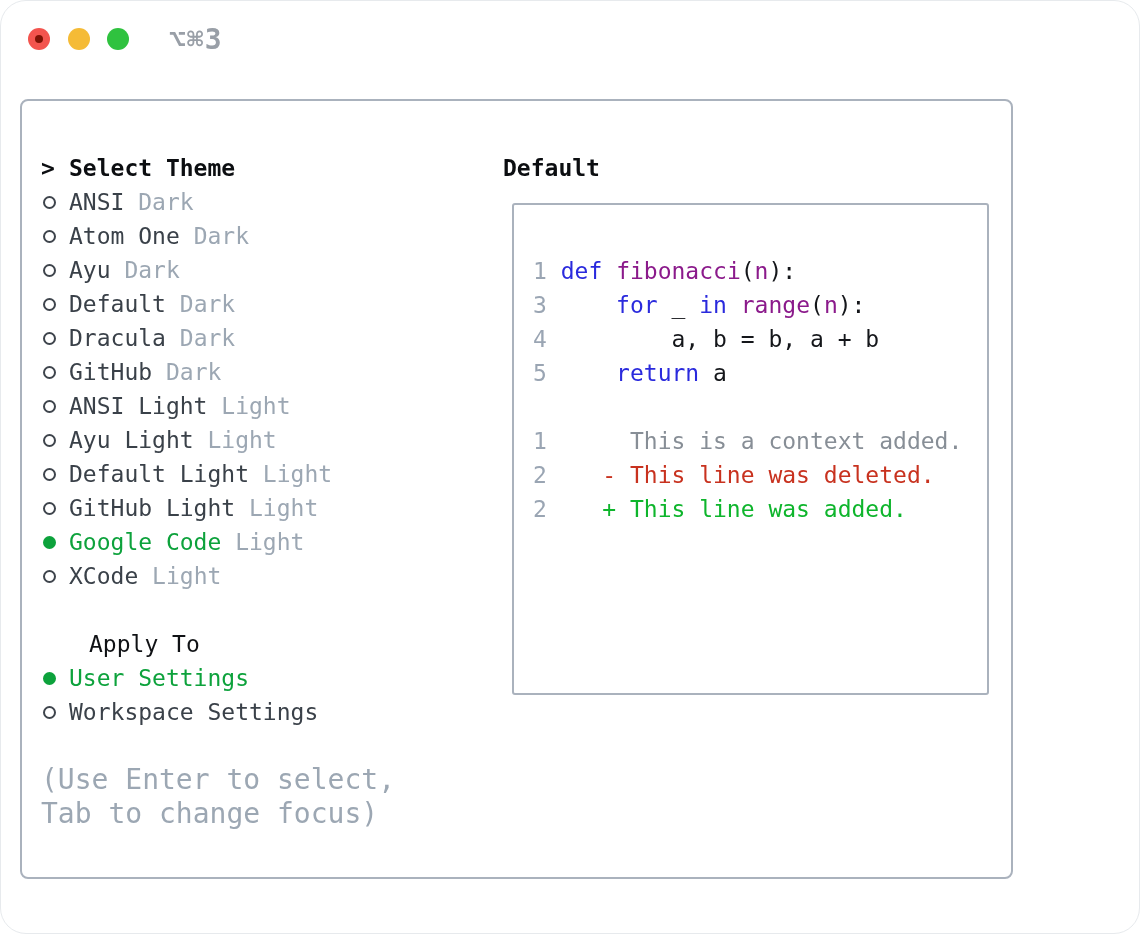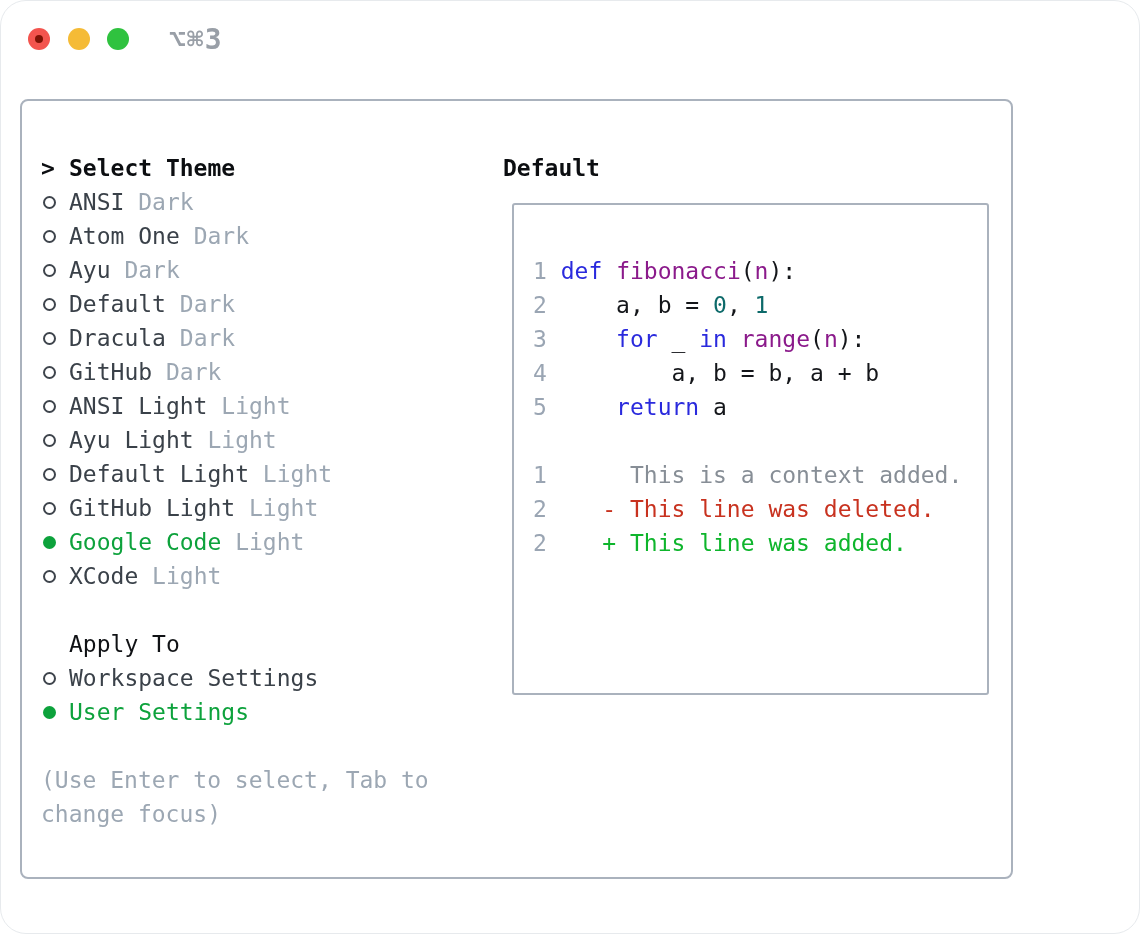--- a/index.html
+++ b/index.html
@@ -39,23 +39,23 @@
   .hdr{font-weight:bold;color:#0c0e11;}
   .bullet{
     width:13px;height:13px;border:2px solid #3e444c;border-radius:50%;
     box-sizing:border-box;margin-left:2px;flex:none;
   }
   .bullet.selected{background:var(--green);border-color:var(--green);}
   .theme-item.selected .name{color:var(--green);}
   .option-item.selected .name{color:var(--green);}
   .variant{color:var(--muted);text-align:right;}
   .spacer{height:34px;}
-  .subhdr{color:#101215;}
+  .subhdr{color:#101215;margin-left:20px;}
   .hint{
-    width:420px;color:var(--muted);font-size:23px;line-height:34px;
+    width:420px;color:var(--muted);font-size:28px;line-height:34px;
     margin-top:0;
   }
   
   .preview-title{
     position:absolute;left:481px;top:50px;height:34px;line-height:34px;
     font-size:23px;font-weight:bold;color:#0c0e11;
   }
   .preview-box{
     position:absolute;left:490px;top:102px;width:477px;height:492px;
     box-sizing:border-box;border:2px solid var(--border);border-radius:3px;
@@ -105,34 +105,33 @@
           <div class="row theme-item"><span class="cell-pre"><span class="bullet"></span></span><span class="name">XCode</span><span class="variant"> Light</span></div>
         </div>
 
       <div class="spacer"></div>
 
       <div class="row">
         <span class="cell-pre"></span>
         <span class="subhdr">Apply To</span>
       </div>
       <div id="apply-list">
+          <div class="row option-item selected"><span class="cell-pre"><span class="bullet selected"></span></span><span class="name">User Settings</span></div>
           <div class="row option-item"><span class="cell-pre"><span class="bullet"></span></span><span class="name">Workspace Settings</span></div>
-          <div class="row option-item selected"><span class="cell-pre"><span class="bullet selected"></span></span><span class="name">User Settings</span></div>
         </div>
 
       <div class="spacer"></div>
 
       <div class="hint">(Use Enter to select, Tab to change focus)</div>
     </div>
 
     <div class="preview-title">Default</div>
 
     <div class="preview-box" id="preview-box">
         <div class="code-line"><span class="tok-ln">1</span><span class="tok-txt"> </span><span class="tok-kw">def</span><span class="tok-txt"> </span><span class="tok-fn">fibonacci</span><span class="tok-txt">(</span><span class="tok-fn">n</span><span class="tok-txt">):</span></div>
-        <div class="code-line"><span class="tok-ln">2</span><span class="tok-txt">     a, b = </span><span class="tok-num">0</span><span class="tok-txt">, </span><span class="tok-num">1</span></div>
         <div class="code-line"><span class="tok-ln">3</span><span class="tok-txt">     </span><span class="tok-kw">for</span><span class="tok-txt"> _ </span><span class="tok-kw">in</span><span class="tok-txt"> </span><span class="tok-fn">range</span><span class="tok-txt">(</span><span class="tok-fn">n</span><span class="tok-txt">):</span></div>
         <div class="code-line"><span class="tok-ln">4</span><span class="tok-txt">         a, b = b, a + b</span></div>
         <div class="code-line"><span class="tok-ln">5</span><span class="tok-txt">     </span><span class="tok-kw">return</span><span class="tok-txt"> a</span></div>
         <div class="code-line"></div>
         <div class="code-line"><span class="tok-ln">1</span><span class="tok-ctx">      This is a context added.</span></div>
         <div class="code-line"><span class="tok-ln">2</span><span class="tok-del">    - This line was deleted.</span></div>
         <div class="code-line"><span class="tok-ln">2</span><span class="tok-add">    + This line was added.</span></div>
       </div>
 
   </div>

